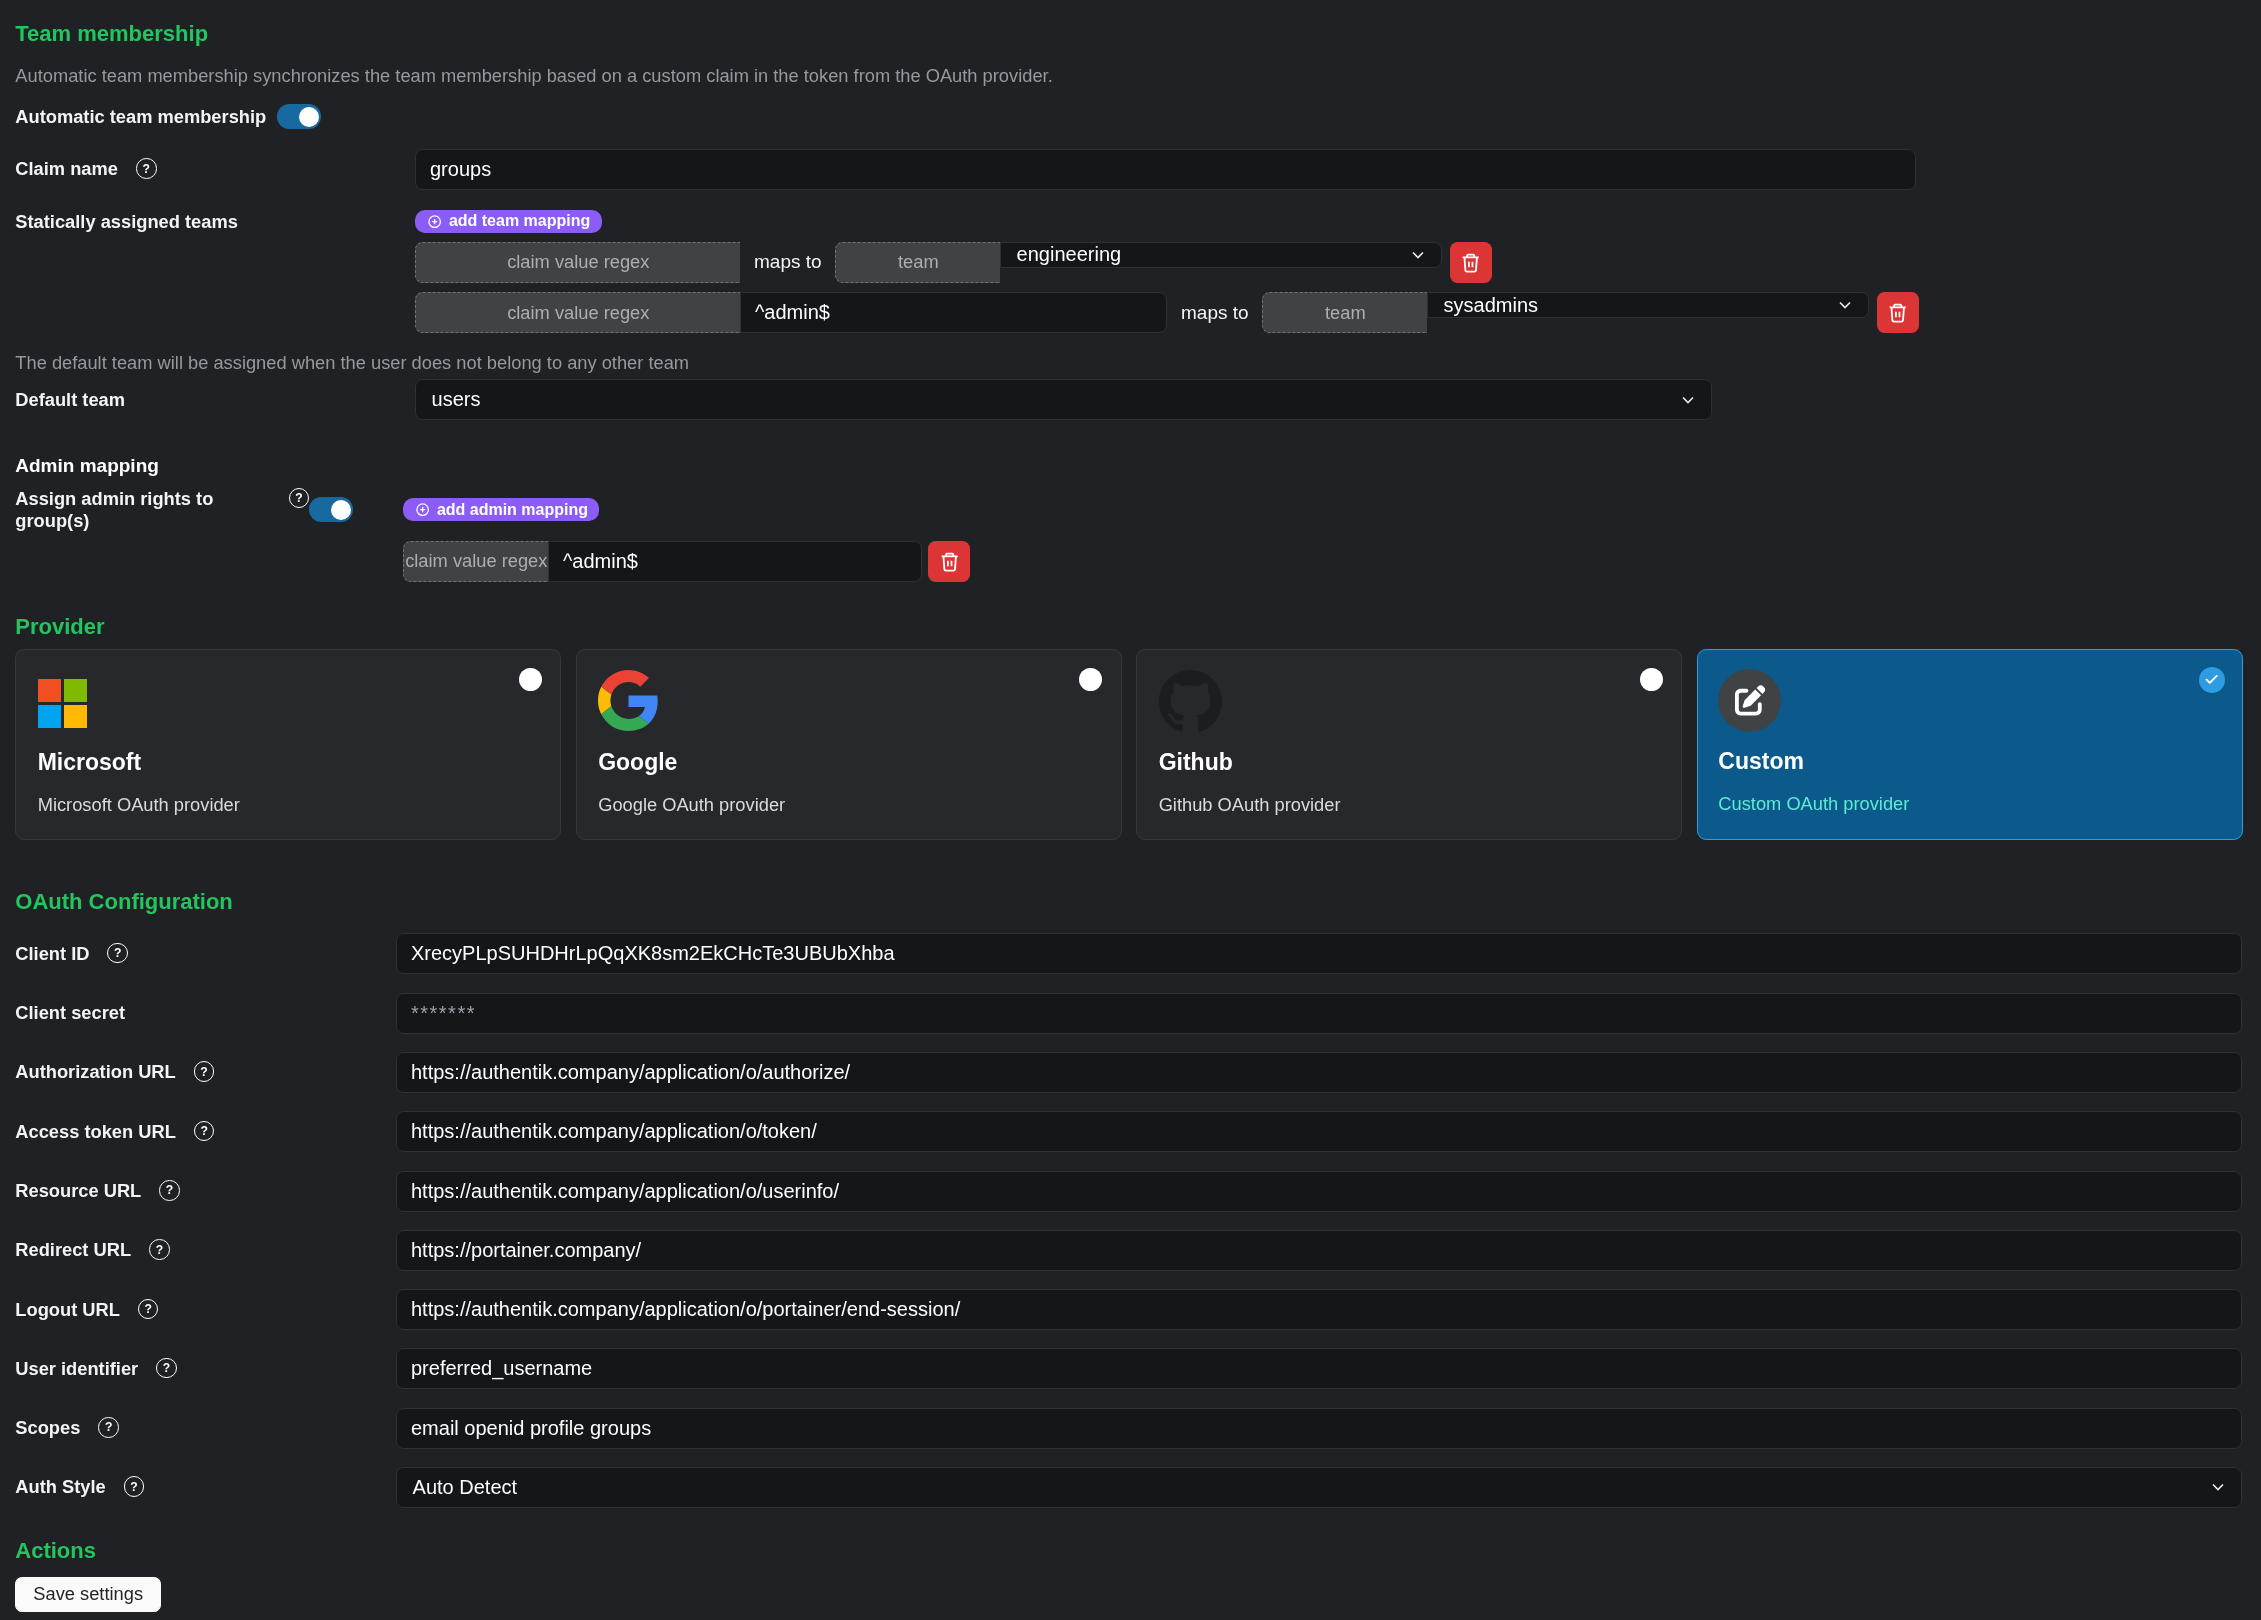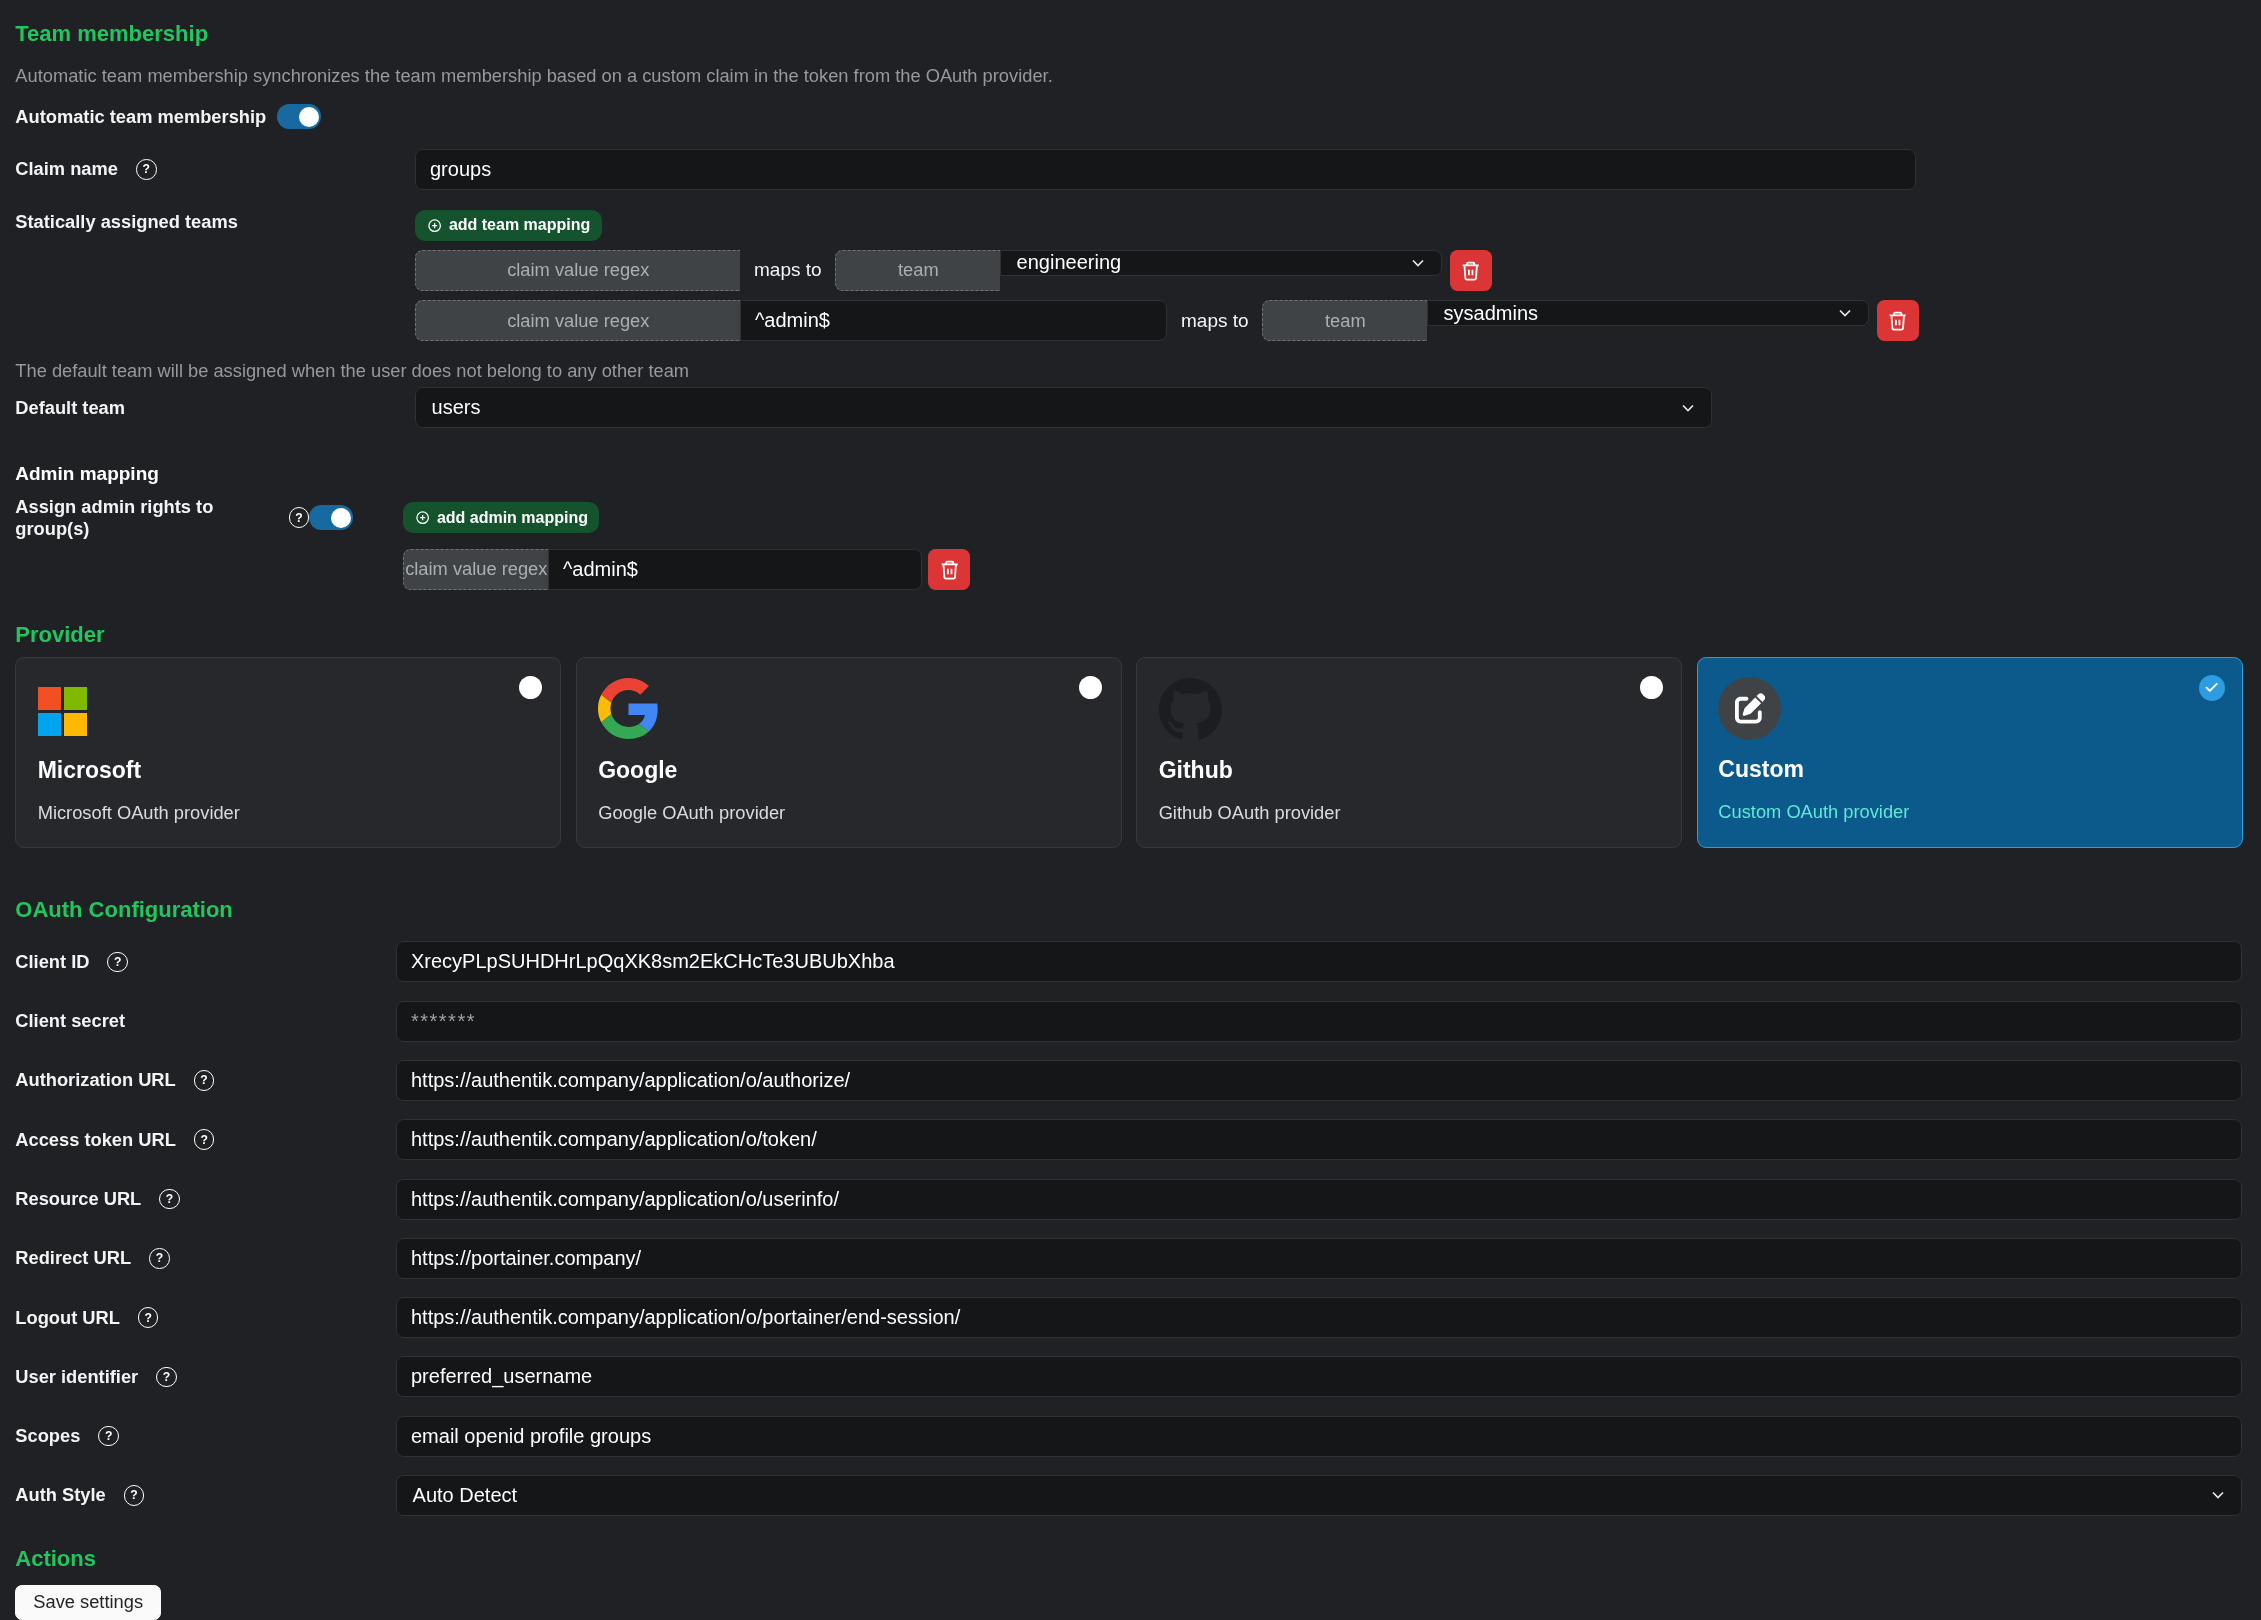--- a/index.html
+++ b/index.html
@@ -13,21 +13,21 @@
   .page { width:2261px; height:1620px; padding:21.4px 18.3px 0 15.3px; }
 
   
   .h-main { font-size:22px; font-weight:700; color:#22c55e; line-height:26px; }
   .h-sub  { font-size:19px; font-weight:700; color:#ffffff; line-height:24.4px; }
   .desc   { font-size:18.3px; color:#9599a0; line-height:23px; margin-top:17px; }
   .note   { font-size:18.3px; color:#9599a0; line-height:23px; margin-top:18.3px; margin-bottom:4.6px; }
 
   
   .frow { display:flex; align-items:center; }
-  .label-cell { display:flex; align-items:center; gap:18px; }
+  .label-cell { display:flex; align-items:flex-start; gap:18px; }
   .lbl { font-size:18.3px; font-weight:700; color:#f2f4f5; }
   .help {
     width:20.6px; height:20.6px; border:1.5px solid #ffffff; border-radius:50%;
     display:inline-flex; align-items:center; justify-content:center;
     font-size:12.2px; font-weight:700; color:#ffffff; flex:0 0 auto;
   }
   .help::before { content:"?"; }
 
   
   .toggle { width:44px; height:24.4px; border-radius:12.2px; background:#17699f; position:relative; flex:0 0 auto; }
@@ -52,22 +52,22 @@
   .addon {
     background:#404346; border:0.8px dashed rgba(255,255,255,0.25); border-right:none;
     border-radius:7.6px 0 0 7.6px; color:#a9afb5; font-size:18.3px;
     display:flex; align-items:center; justify-content:center; height:41px;
   }
   .igroup .tinput { border-radius:0 7.6px 7.6px 0; height:41px; }
   .igroup .selectbox { border-radius:0 7.6px 7.6px 0; height:26px; }
 
   
   .btn-grey {
-    display:inline-flex; align-items:center; gap:6.9px; height:31px; padding:0 11.4px;
-    background:#14532d; border:none; border-radius:10px; color:#ffffff;
+    display:inline-flex; align-items:center; gap:6.9px; height:23px; padding:0 11.4px;
+    background:#8b5cf6; border:none; border-radius:10px; color:#ffffff;
     font-size:16px; font-weight:700; cursor:pointer;
     font-family:"Liberation Sans","DejaVu Sans",sans-serif;
   }
   
   .btn-danger {
     width:42px; height:41px; background:#dc3535; border:none; border-radius:7.6px;
     display:flex; align-items:center; justify-content:center; cursor:pointer; flex:0 0 auto;
   }
 
   

